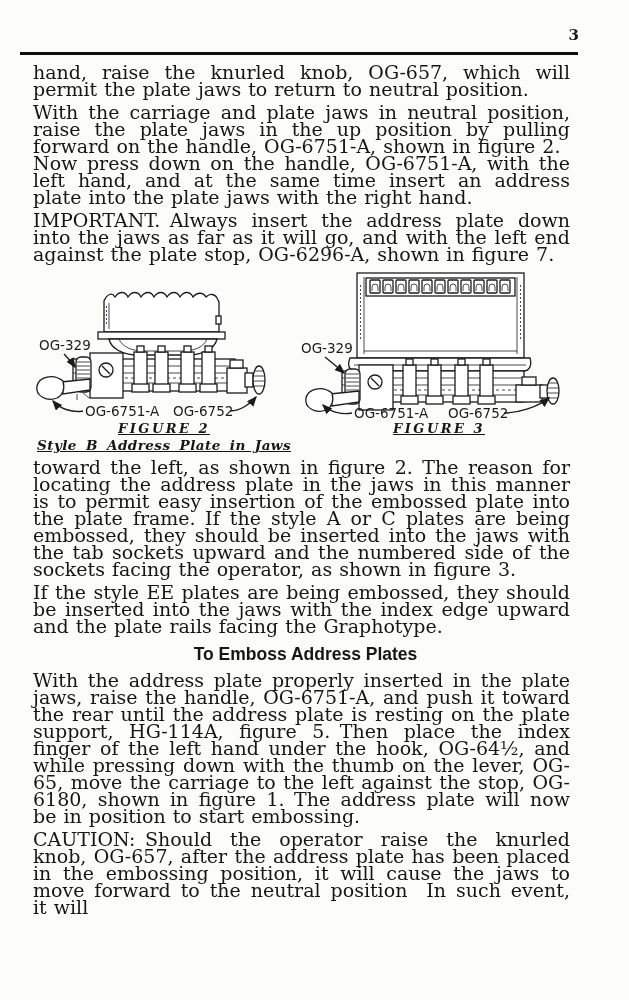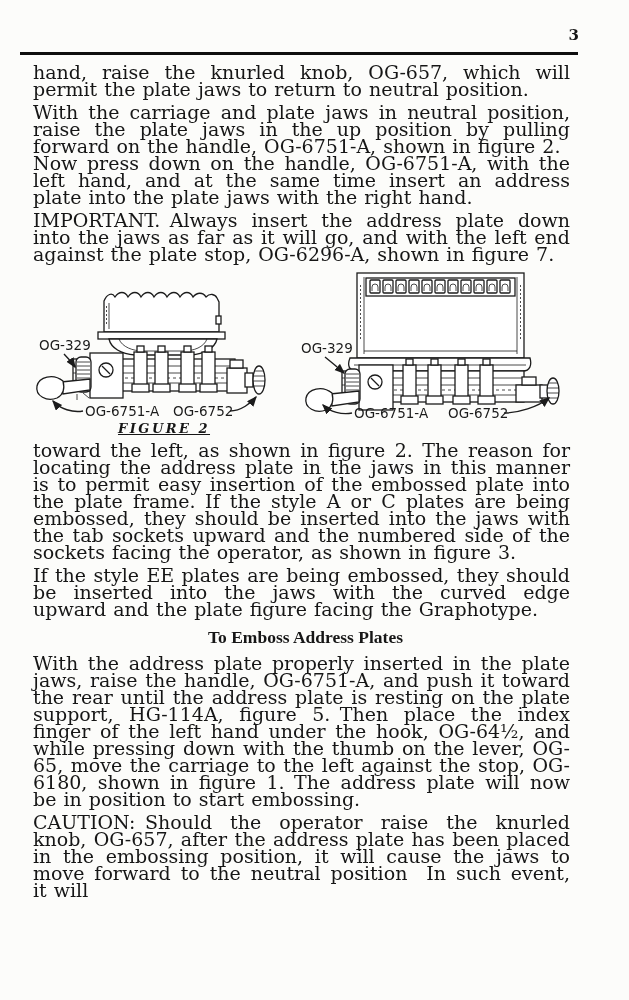--- a/index.html
+++ b/index.html
@@ -43,21 +43,21 @@
     font-style:italic; font-weight:bold;
     font-size:13px; letter-spacing:2.5px;
   }
   .fig-cap {
     font-family:"DejaVu Serif", serif;
     font-style:italic; font-weight:bold;
     font-size:13.6px; word-spacing:4px; letter-spacing:0.4px;
     margin-top:1px;
   }
   .section-heading {
-    font-family:Liberation Serif, serif;
+    font-family:Liberation Sans, sans-serif;
     font-weight:bold; font-size:17.5px;
     text-align:center;
     margin:9px 0 7px 0;
   }
   svg { display:block; }
   .ink   { stroke:#1c1c1c; stroke-width:1.3; fill:none; }
   .inkw  { stroke:#1c1c1c; stroke-width:1.3; fill:#ffffff; }
   .thin  { stroke:#1c1c1c; stroke-width:0.8; fill:none; }
   .leader{ stroke:#1c1c1c; stroke-width:1.4; fill:none; }
   .figlabel {
@@ -152,20 +152,21 @@
 
           <text class="figlabel" x="6" y="81">OG-329</text>
           <path class="leader" d="M31,85 Q38,92 42,98" marker-end="url(#ah2)"></path>
           <text class="figlabel" x="52" y="147">OG-6751-A</text>
           <path class="leader" d="M50,142 C40,144 27,140 20,132" marker-end="url(#ah2)"></path>
           <text class="figlabel" x="140" y="147">OG-6752</text>
           <path class="leader" d="M197,142 C208,142 218,134 223,128" marker-end="url(#ah2)"></path>
         </svg>
         <figcaption>
           <div class="fig-title">FIGURE 2</div>
+          <div class="fig-cap">Style B Address Plate in Jaws</div>
         </figcaption>
       </figure>
 
       <figure class="fig-col-right">
         <svg width="278" height="150" viewBox="0 0 278 150">
           <defs>
             <marker id="ah3" markerWidth="9" markerHeight="8" refX="6.5" refY="3" orient="auto">
               <path d="M0,0 L7.5,3 L0,6 Z" fill="#1b1b1b"></path>
             </marker>
           </defs>
@@ -259,27 +260,28 @@
           </g>
 
           <text class="figlabel" x="1" y="84">OG-329</text>
           <path class="leader" d="M25,88 Q35,96 44,104" marker-end="url(#ah3)"></path>
           <text class="figlabel" x="54" y="149">OG-6751-A</text>
           <path class="leader" d="M52,144 C42,146 30,143 23,136" marker-end="url(#ah3)"></path>
           <text class="figlabel" x="148" y="149">OG-6752</text>
           <path class="leader" d="M204,144 C218,144 238,138 249,129" marker-end="url(#ah3)"></path>
         </svg>
         <figcaption>
+          <div class="fig-title">FIGURE 3</div>
         </figcaption>
       </figure>
 
     </div>
 
     <p>toward the left, as shown in figure 2. The reason for locating the address plate in the jaws in this manner is to permit easy insertion of the embossed plate into the plate frame. If the style A or C plates are being embossed, they should be inserted into the jaws with the tab sockets upward and the numbered side of the sockets facing the operator, as shown in figure 3.</p>
-    <p>If the style EE plates are being embossed, they should be inserted into the jaws with the curved edge upward and the plate figure facing the Graphotype.</p>
+    <p>If the style EE plates are being embossed, they should be inserted into the jaws with the index edge upward and the plate rails facing the Graphotype.</p>
 
     <h2 class="section-heading">To Emboss Address Plates</h2>
 
     <p>With the address plate properly inserted in the plate jaws, raise the handle, OG-6751-A, and push it toward the rear until the address plate is resting on the plate support, HG-114A, figure 5. Then place the index finger of the left hand under the hook, OG-64½, and while pressing down with the thumb on the lever, OG-65, move the carriage to the left against the stop, OG-6180, shown in figure 1. The address plate will now be in position to start embossing.</p>
     <p>CAUTION: Should the operator raise the knurled knob, OG-657, after the address plate has been placed in the embossing position, it will cause the jaws to move forward to the neutral position In such event, it will</p>
 
   </div>
 </div>
 
 </body></html>

